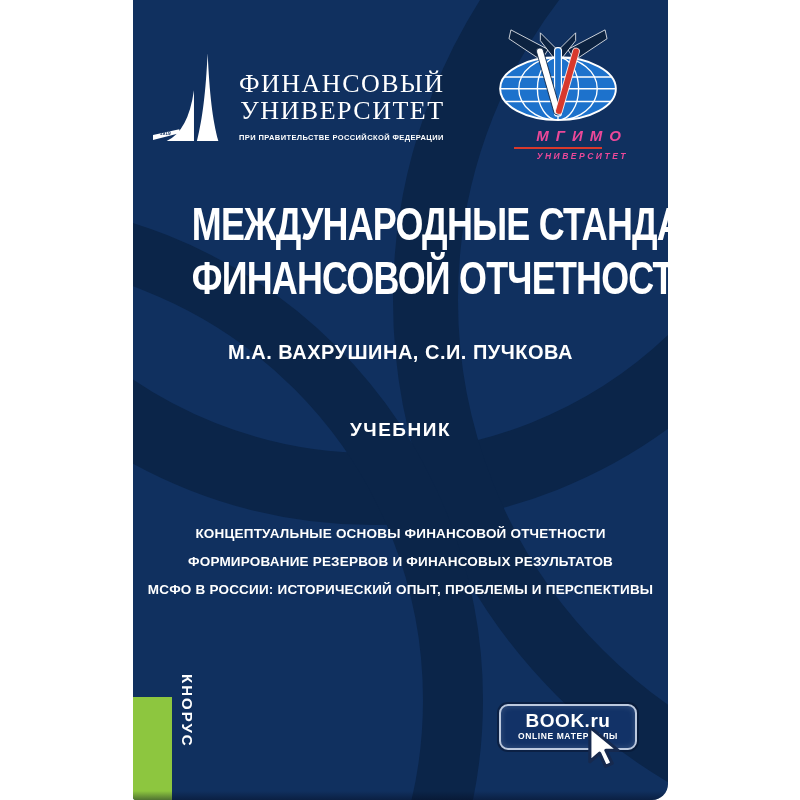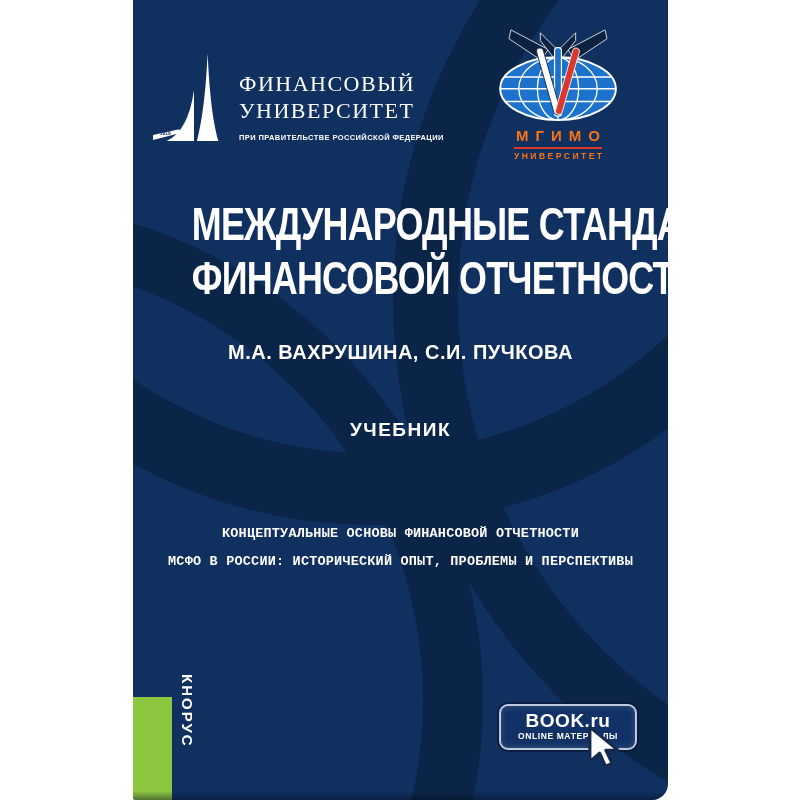--- a/index.html
+++ b/index.html
@@ -22,47 +22,47 @@
     border-style:solid;border-color:#0b2549;z-index:0;}
   .ring1{width:1000px;height:1000px;left:-260px;top:-475px;border-width:72px;}
   .ring2{width:1120px;height:1120px;left:260px;top:-260px;border-width:65px;}
   .ring3{width:1000px;height:1000px;left:-650px;top:200px;border-width:60px;}
   .layer{position:absolute;left:0;top:0;right:0;bottom:0;z-index:2;}
 
   
   .finu{position:absolute;left:20px;top:46px;display:flex;color:#fff;}
   .finu-emblem{width:80px;height:94px;margin-top:6px;flex:0 0 auto;}
   .finu-text{margin-left:6px;margin-top:24px;}
-  .finu-line{font-family:"Liberation Serif", serif;font-size:22px;line-height:27px;
-    letter-spacing:1.5px;color:#fff;white-space:nowrap;}
+  .finu-line{font-family:"Liberation Serif", serif;font-size:26px;line-height:27px;
+    letter-spacing:1.5px;color:#fff;white-space:nowrap;text-align:right;}
   .finu-cap{font-size:7.5px;font-weight:bold;letter-spacing:0.4px;margin-top:9px;
     color:#fff;white-space:nowrap;}
 
   
-  .mgimo{position:absolute;left:355px;top:24px;width:140px;text-align:center;color:#f97316;}
+  .mgimo{position:absolute;left:355px;top:24px;width:140px;text-align:right;color:#ec4899;font-style:italic;}
   .mgimo-emblem{width:124px;height:102px;display:block;margin:0 auto;}
   .mgimo-name{font-size:15px;font-weight:bold;letter-spacing:7px;margin-top:1px;
     padding-left:7px;white-space:nowrap;}
   .mgimo-line{width:88px;height:2px;background:#d8392c;margin:3px auto 2px auto;}
   .mgimo-sub{font-size:8.5px;font-weight:bold;letter-spacing:2.5px;padding-left:2.5px;
     white-space:nowrap;}
 
   
   .title{position:absolute;left:0;top:197px;width:100%;text-align:center;color:#fff;}
   .title-line{font-size:46px;font-weight:800;line-height:54px;letter-spacing:-1px;
     white-space:nowrap;transform:scaleX(0.78);transform-origin:50% 50%;}
 
   .authors{position:absolute;left:0;top:341px;width:100%;text-align:center;
     color:#fff;font-size:20px;font-weight:bold;letter-spacing:0.5px;}
   .edition{position:absolute;left:0;top:419px;width:100%;text-align:center;
     color:#fff;font-size:19px;font-weight:bold;letter-spacing:1.5px;}
 
   .topics{position:absolute;left:0;top:520px;width:100%;text-align:center;color:#fff;}
   .topic{font-size:13.5px;font-weight:700;line-height:28px;letter-spacing:0.2px;
-    white-space:nowrap;font-family:Liberation Mono, monospace;}
+    white-space:nowrap;}
 
   
   .green-bar{position:absolute;left:0;top:697px;width:39px;height:103px;background:#8dc63f;}
   .knorus{position:absolute;left:46px;top:674px;color:#fff;font-size:15px;font-weight:bold;
     letter-spacing:2px;writing-mode:vertical-rl;white-space:nowrap;}
 
   
   .bookru{position:absolute;left:366px;top:704px;width:138px;height:46px;
     border:2px solid #bcc9de;border-radius:9px;background:#123267;
     box-shadow:0 0 0 2px rgba(8,20,46,0.55), inset 0 0 6px rgba(255,255,255,0.18);
@@ -129,20 +129,21 @@
       <div class="title-line">МЕЖДУНАРОДНЫЕ СТАНДАРТЫ</div>
       <div class="title-line">ФИНАНСОВОЙ ОТЧЕТНОСТИ</div>
     </div>
 
     <div class="authors">М.А. ВАХРУШИНА, С.И. ПУЧКОВА</div>
 
     <div class="edition">УЧЕБНИК</div>
 
     <div class="topics">
       <div class="topic">КОНЦЕПТУАЛЬНЫЕ ОСНОВЫ ФИНАНСОВОЙ ОТЧЕТНОСТИ</div>
+      <div class="topic">ФОРМИРОВАНИЕ РЕЗЕРВОВ И ФИНАНСОВЫХ РЕЗУЛЬТАТОВ</div>
       <div class="topic">МСФО В РОССИИ: ИСТОРИЧЕСКИЙ ОПЫТ, ПРОБЛЕМЫ И ПЕРСПЕКТИВЫ</div>
     </div>
 
     <div class="green-bar"></div>
     <div class="knorus">КНОРУС</div>
 
     <div class="bookru">
       <div class="bookru-title">BOOK.ru</div>
       <div class="bookru-sub">ONLINE МАТЕРИАЛЫ</div>
     </div>

